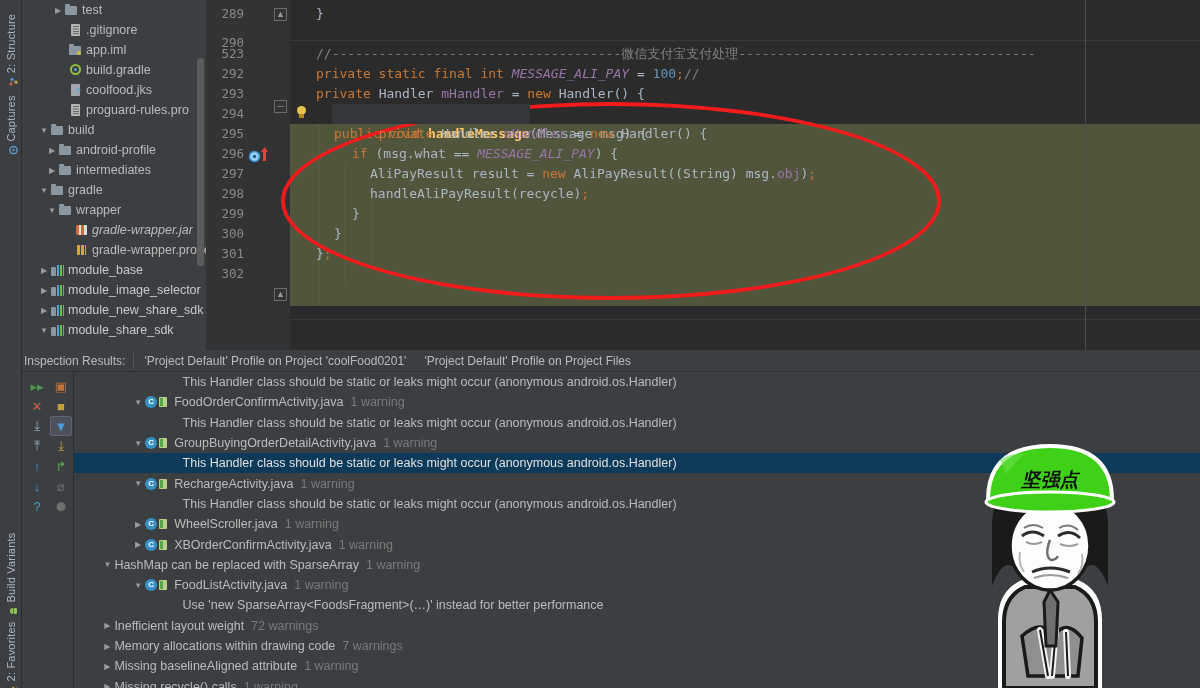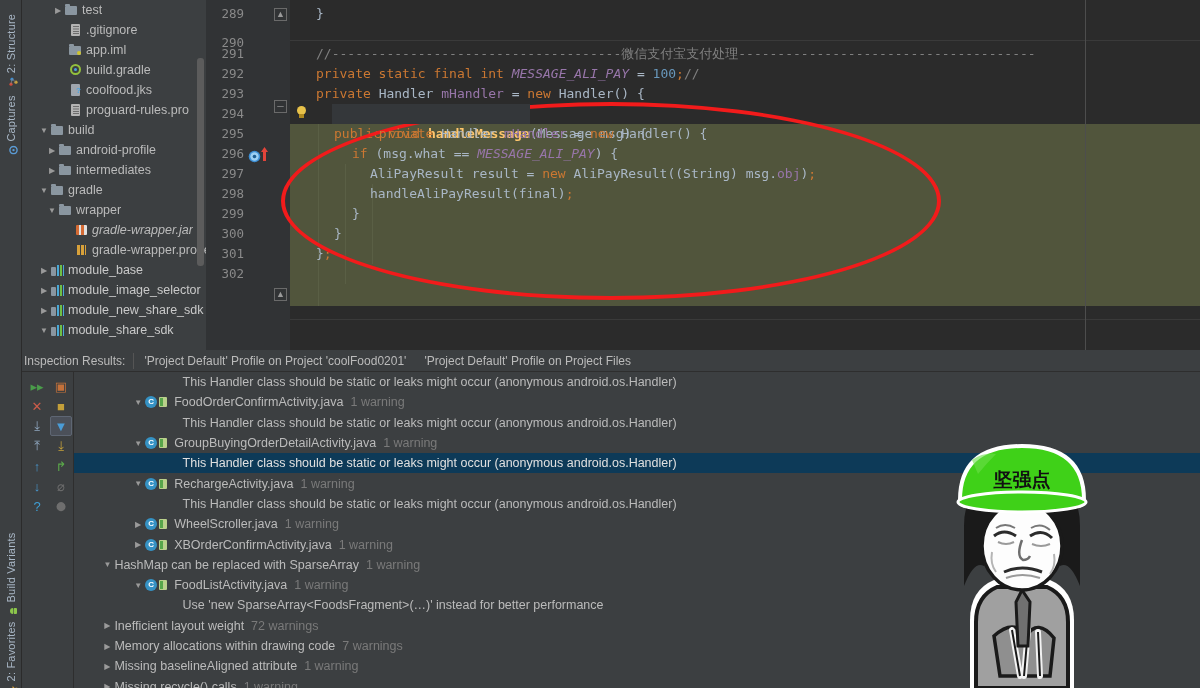--- a/index.html
+++ b/index.html
@@ -448,21 +448,21 @@
         </div>
       </div>
     <div class="tree-scrollbar"></div>
   </div>
 
   <div class="editor">
     <div class="gutter">
       <div id="line-numbers">
           <div class="lnum" style="top: 4px;">289</div>
           <div class="lnum" style="top: 33px;">290</div>
-          <div class="lnum" style="top: 44px;">291</div>
+          <div class="lnum" style="top: 44px;">523</div>
           <div class="lnum" style="top: 64px;">292</div>
           <div class="lnum" style="top: 84px;">293</div>
           <div class="lnum" style="top: 104px;">294</div>
           <div class="lnum" style="top: 124px;">295</div>
           <div class="lnum" style="top: 144px;">296</div>
           <div class="lnum" style="top: 164px;">297</div>
           <div class="lnum" style="top: 184px;">298</div>
           <div class="lnum" style="top: 204px;">299</div>
           <div class="lnum" style="top: 224px;">300</div>
           <div class="lnum" style="top: 244px;">301</div>
@@ -502,21 +502,21 @@
       <div id="code-lines">
           <div class="cline" style="top: 4px;"><span style="display: inline-block; width: 18px;"></span><span class="plain">}</span></div>
           <div class="cline" style="top: 24px;"><span style="display: inline-block; width: 0px;"></span></div>
           <div class="cline" style="top: 44px;"><span style="display: inline-block; width: 18px;"></span><span class="cmt">//-------------------------------------微信支付宝支付处理--------------------------------------</span></div>
           <div class="cline" style="top: 64px;"><span style="display: inline-block; width: 18px;"></span><span class="kw">private static final </span><span class="kw">int </span><span class="fld">MESSAGE_ALI_PAY </span><span class="plain">= </span><span class="num">100</span><span class="semic">;</span><span class="cmt">//</span></div>
           <div class="cline" style="top: 84px;"><span style="display: inline-block; width: 18px;"></span><span class="kw">private </span><span class="plain">Handler </span><span class="fld2">mHandler </span><span class="plain">= </span><span class="kw">new </span><span class="plain">Handler() {</span></div>
           <div class="cline" style="top: 104px;"><span style="display: inline-block; width: 36px;"></span><span class="anno">@Override</span></div>
           <div class="cline" style="top: 124px;"><span style="display: inline-block; width: 36px;"></span><span class="kw">public void </span><span class="mname">handleMessage</span><span class="plain">(Message msg) {</span></div>
           <div class="cline" style="top: 144px;"><span style="display: inline-block; width: 54px;"></span><span class="kw">if </span><span class="plain">(msg.what == </span><span class="stat">MESSAGE_ALI_PAY</span><span class="plain">) {</span></div>
           <div class="cline" style="top: 164px;"><span style="display: inline-block; width: 72px;"></span><span class="plain">AliPayResult result = </span><span class="kw">new </span><span class="plain">AliPayResult((String) msg.</span><span class="fld2">obj</span><span class="plain">)</span><span class="semic">;</span></div>
-          <div class="cline" style="top: 184px;"><span style="display: inline-block; width: 72px;"></span><span class="plain">handleAliPayResult(final)</span><span class="semic">;</span></div>
+          <div class="cline" style="top: 184px;"><span style="display: inline-block; width: 72px;"></span><span class="plain">handleAliPayResult(recycle)</span><span class="semic">;</span></div>
           <div class="cline" style="top: 204px;"><span style="display: inline-block; width: 54px;"></span><span class="plain">}</span></div>
           <div class="cline" style="top: 224px;"><span style="display: inline-block; width: 36px;"></span><span class="plain">}</span></div>
           <div class="cline" style="top: 244px;"><span style="display: inline-block; width: 18px;"></span><span class="plain">}</span><span class="semic">;</span></div>
           <div class="cline" style="top: 264px;"><span style="display: inline-block; width: 0px;"></span></div>
         </div>
 
       <div class="selbox" style="position:absolute; left:42px; top:104px; width:198px; height:20px; z-index:1;"></div>
       <div class="cline" style="top:104px; z-index:2; padding-left:8px;">
         <span style="display:inline-block;width:18px;"></span><span class="kw">private </span><span class="plain">Handler </span><span class="fld2">mHandler </span><span class="plain">= </span><span class="kw">new </span><span class="plain">Handler() {</span>
       </div>
@@ -643,21 +643,21 @@
           </div>
           <div class="irow" style="padding-left: 26.4px;">
             <span class="iarrow">▶</span>
             <span class="txt">Missing recycle() calls</span>
             <span class="warn">1 warning</span>
           </div>
         </div>
     </div>
   </div>
 
-  <div class="meme" style="left:942px; top:440px; width:160px; height:248px;">
+  <div class="meme" style="left:970px; top:440px; width:160px; height:248px;font-style:italic;">
     <svg width="160" height="248" viewBox="0 0 160 248">
 
       <g>
 
         <path d="M28 248 L28 180 Q28 150 52 140 L108 140 Q132 150 132 180 L132 248 Z" fill="#ffffff"></path>
 
         <path d="M34 248 L34 182 Q34 156 55 147 L105 147 Q126 156 126 182 L126 248 Z" fill="#a0a0a0" stroke="#1a1a1a" stroke-width="4"></path>
 
         <path d="M52 196 Q72 178 84 196 Q96 178 112 198 L108 236 L58 236 Z" fill="#8f8f8f" stroke="#1a1a1a" stroke-width="3.5"></path>
         <path d="M70 190 L78 236 M86 190 L82 236 M96 192 L98 236" stroke="#f2f2f2" stroke-width="6" fill="none" stroke-linecap="round"></path>

